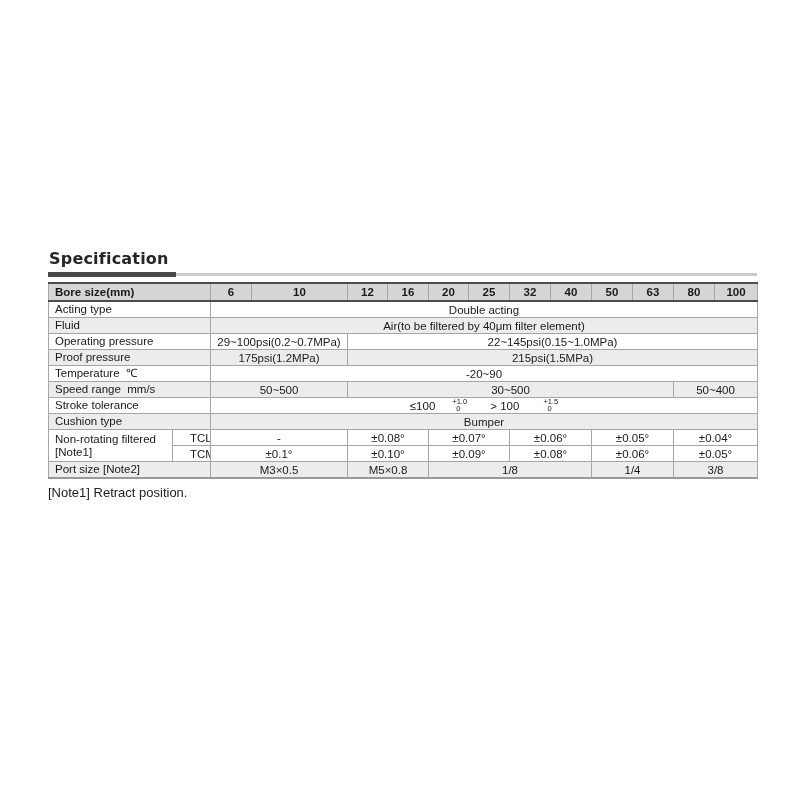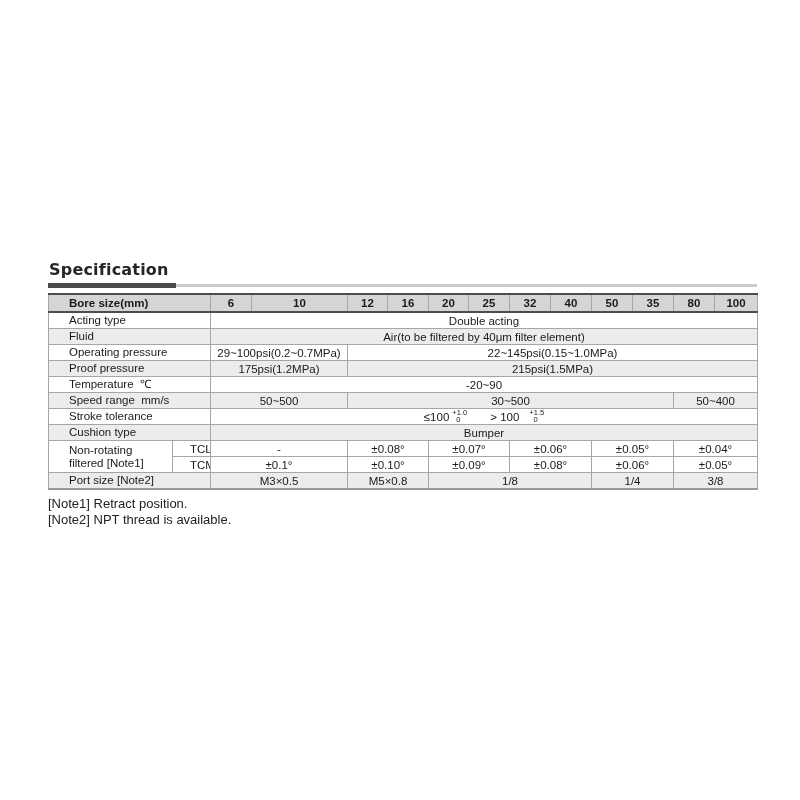--- a/index.html
+++ b/index.html
@@ -5,21 +5,21 @@
   :root{
     --header-bg:#d5d5d5; --row-alt-bg:#ececec; --border-dark:#4d4d4d;
     --border-mid:#a6a6a6; --text:#1a1a1a; --rule-dark:#4a4a4a; --rule-light:#cccccc;
   }
   html,body{margin:0;padding:0;}
   body{
     width:800px;height:800px;background:#ffffff;position:relative;
     font-family:"Liberation Sans",sans-serif;color:var(--text,#1a1a1a);
     -webkit-font-smoothing:antialiased;
   }
-  .content{position:absolute;left:48px;top:260px;width:709px;}
+  .content{position:absolute;left:48px;top:249px;width:709px;}
   .title{
     font-family:"DejaVu Sans",sans-serif;font-size:16px;font-weight:bold;
     color:#262626;margin:0 0 5px 1px;letter-spacing:.2px;
   }
   .rule{position:relative;height:3px;background:var(--rule-light,#ccc);margin-bottom:6px;}
   .rule-dark{position:absolute;left:0;top:-1px;width:128px;height:5px;background:var(--rule-dark,#4a4a4a);}
   table.spec{
     border-collapse:collapse;table-layout:fixed;width:709px;
     font-size:11.5px;line-height:14px;
     border-top:2px solid var(--border-dark,#4d4d4d);
@@ -29,28 +29,28 @@
   .spec th,.spec td{
     border:1px solid var(--border-mid,#a6a6a6);
     padding:0 3px;height:15px;text-align:center;vertical-align:middle;
     overflow:hidden;
   }
   .spec tr.hdr th{
     background:var(--header-bg,#d5d5d5);
     border-bottom:2px solid var(--border-dark,#4d4d4d);
     font-weight:bold;height:16px;
   }
-  .spec .lbl{text-align:left;padding-left:20px;white-space:pre-wrap;line-height:13px;}
+  .spec .lbl{text-align:left;padding-left:6px;white-space:pre-wrap;line-height:13px;}
   .spec .sub-lbl{text-align:left;padding-left:17px;}
   .spec tr.alt td{background:var(--row-alt-bg,#ececec);}
   .tol{display:inline-flex;align-items:center;}
   .tol + .tol{margin-left:20px;gap:7px;}
   .stk{
     display:inline-flex;flex-direction:column;align-items:flex-start;
-    font-size:7.5px;line-height:7px;margin-left:3px;transform:translateY(-1px);justify-content:center;
+    font-size:7.5px;line-height:7px;margin-left:17px;transform:translateY(-1px);justify-content:center;
   }
   .stk .sub{padding-left:4px;}
   .notes{margin-top:6px;font-size:13px;line-height:16px;color:#222222;}
 </style>
 </head>
 <body>
 
 <div class="content">
 
   <h2 class="title">Specification</h2>
@@ -80,21 +80,21 @@
         <th class="lbl" colspan="2">Bore size(mm)</th>
         <th>6</th>
         <th>10</th>
         <th>12</th>
         <th>16</th>
         <th>20</th>
         <th>25</th>
         <th>32</th>
         <th>40</th>
         <th>50</th>
-        <th>35</th>
+        <th>63</th>
         <th>80</th>
         <th>100</th>
       </tr>
 
       <tr>
         <td class="lbl" colspan="2">Acting type</td>
         <td colspan="12">Double acting</td>
       </tr>
 
       <tr class="alt">
@@ -178,16 +178,15 @@
         <td colspan="2">M5×0.8</td>
         <td colspan="4">1/8</td>
         <td colspan="2">1/4</td>
         <td colspan="2">3/8</td>
       </tr>
     </tbody>
   </table>
 
   <div class="notes">
     <div>[Note1] Retract position.</div>
-    <div>[Note2] NPT thread is available.</div>
   </div>
 
 </div>
 
 </body></html>

